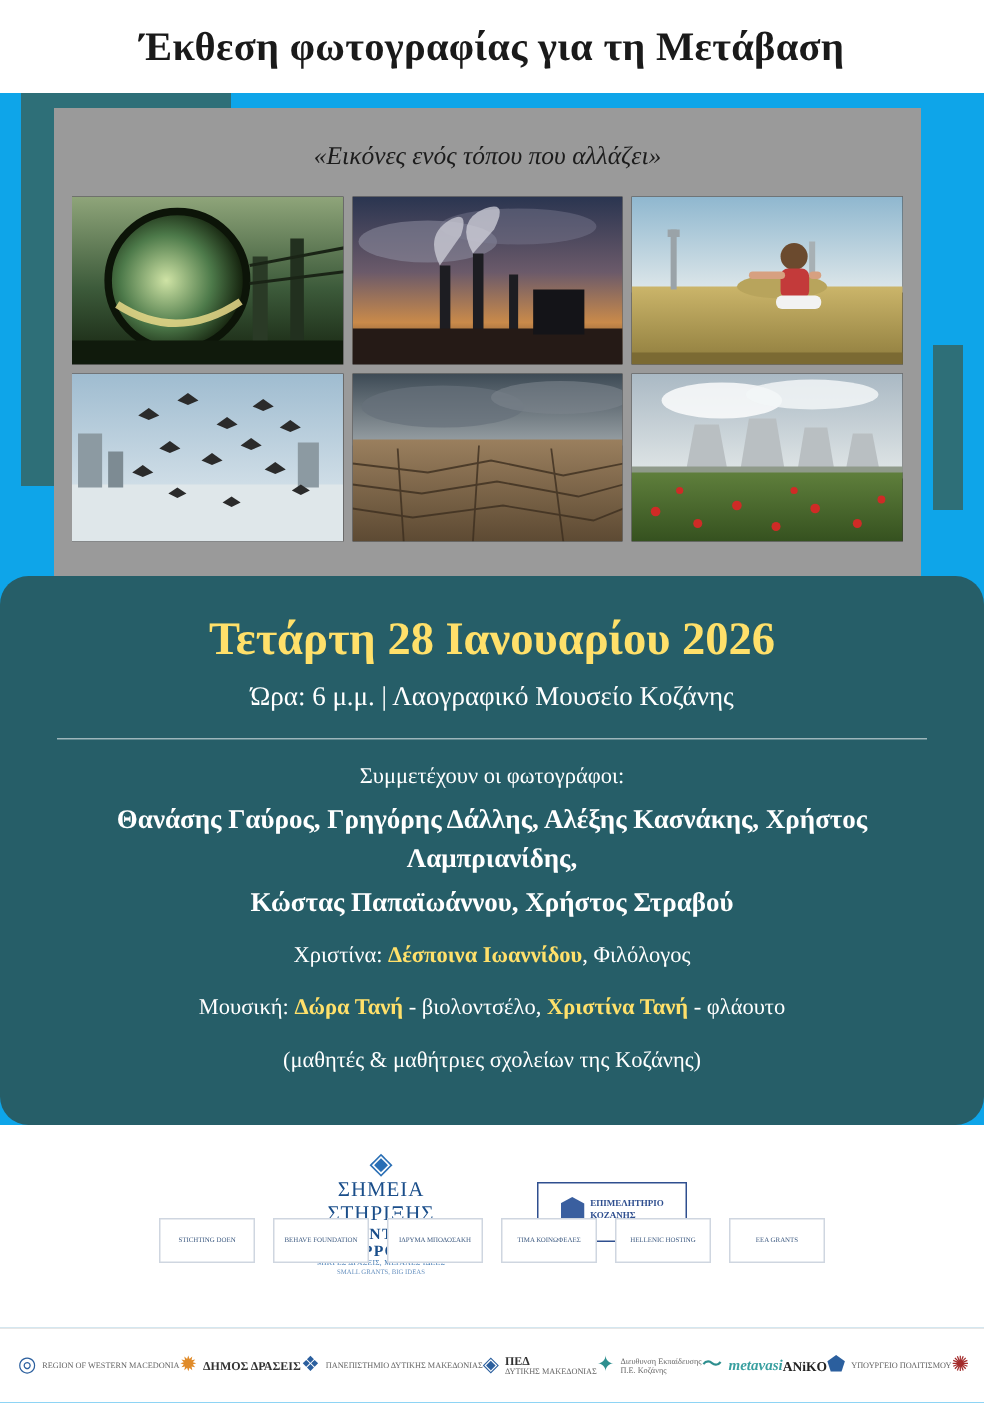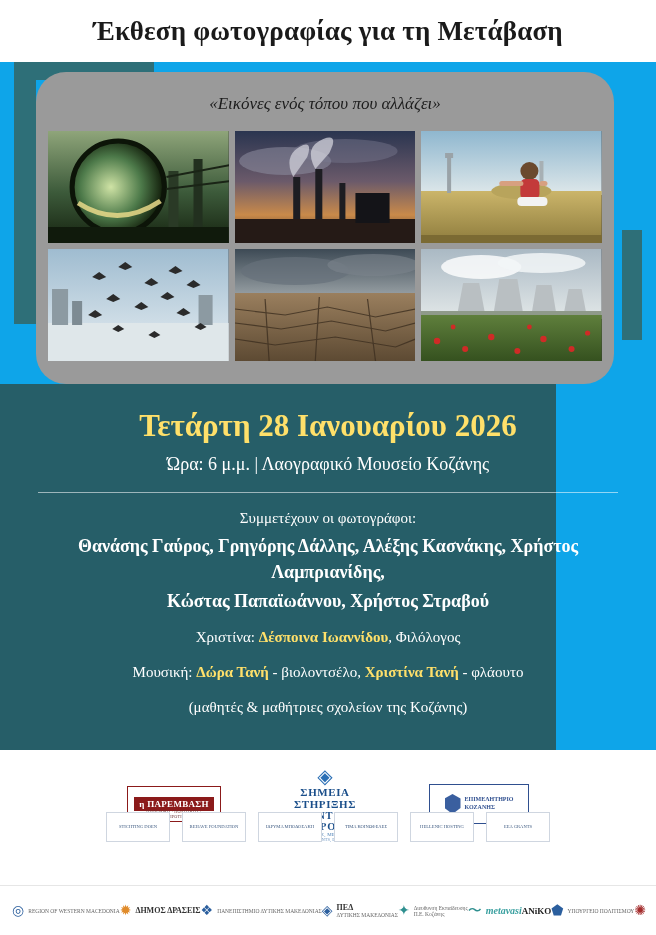--- a/index.html
+++ b/index.html
@@ -60,21 +60,20 @@
     background: #2e6f78;
   }
 
   
   .gallery-panel {
     position: absolute;
     left: 36px; top: 72px;
     width: 578px; height: 312px;
     background: #9a9a9a;
     box-sizing: border-box;
-    border-radius: 30px;
   }
   .subtitle {
     position: absolute;
     left: 0; top: 22px;
     width: 578px;
     text-align: center;
     font-size: 17px;
     font-style: italic;
     color: #1c1c1c;
   }
@@ -91,23 +90,24 @@
     position: relative;
     overflow: hidden;
     background: #3a3a3a;
   }
   .photo svg { display: block; width: 100%; height: 100%; }
 
   
   .body-band {
     position: absolute;
     left: 0; top: 384px;
-    width: 556px;
+    width: 656px;
     height: 366px;
     background: #265e68;
+    border-radius: 19px;
   }
   .date-line {
     position: absolute;
     left: 0; top: 24px;
     width: 656px;
     text-align: center;
     font-size: 31px;
     font-weight: bold;
     color: #ffe06a;
   }
@@ -192,21 +192,21 @@
   .logo-points {
     width: 112px;
     text-align: center;
     color: #1a4e8a;
   }
   .logo-points .ico {
     font-size: 20px;
     line-height: 20px;
     color: #2a6fb5;
   }
-  .logo-points .t1 { font-size: 11px; font-weight: bold; letter-spacing: 0.6px; }
+  .logo-points .t1 { font-size: 14px; font-weight: normal; letter-spacing: 0.6px; }
   .logo-points .t2 { font-size: 10.5px; font-weight: bold; letter-spacing: 0.8px; }
   .logo-points .t3 { font-size: 5px; color: #4a7fb5; letter-spacing: 0.2px; }
   .logo-points .t4 { font-size: 4.5px; color: #6a93c0; }
   .logo-epimelitirio {
     width: 98px; height: 38px;
     border: 1px solid #2f4f8f;
     display: flex; align-items: center; justify-content: center;
     gap: 4px;
     background: #fff;
   }
@@ -482,24 +482,20 @@
         <span>Μουσική: </span><span class="hl">Δώρα Τανή</span><span> - βιολοντσέλο, </span><span class="hl">Χριστίνα Τανή</span><span> - φλάουτο</span>
       </div>
       <div class="spacer"></div>
       <div class="line sub-note">(μαθητές &amp; μαθήτριες σχολείων της Κοζάνης)</div>
     </div>
   </div>
 
   <div class="sponsor-band">
 
     <div class="sponsor-row-main">
-      <div class="logo-parembasi">
-        <span class="p-red">η ΠΑΡΕΜΒΑΣΗ</span>
-        <span class="p-sub">ΠΕΡΙΟΔΙΚΟ · ΠΟΛΙΤΙΚΗΣ · ΕΠΙΚΑΙΡΟΤΗΤΑΣ</span>
-      </div>
 
       <div class="logo-points">
         <div class="ico">◈</div>
         <div class="t1">ΣΗΜΕΙΑ ΣΤΗΡΙΞΗΣ</div>
         <div class="t2">POINTS of SUPPORT</div>
         <div class="t3">ΜΙΚΡΕΣ ΔΡΑΣΕΙΣ, ΜΕΓΑΛΕΣ ΙΔΕΕΣ</div>
         <div class="t4">SMALL GRANTS, BIG IDEAS</div>
       </div>
 
       <div class="logo-epimelitirio">

